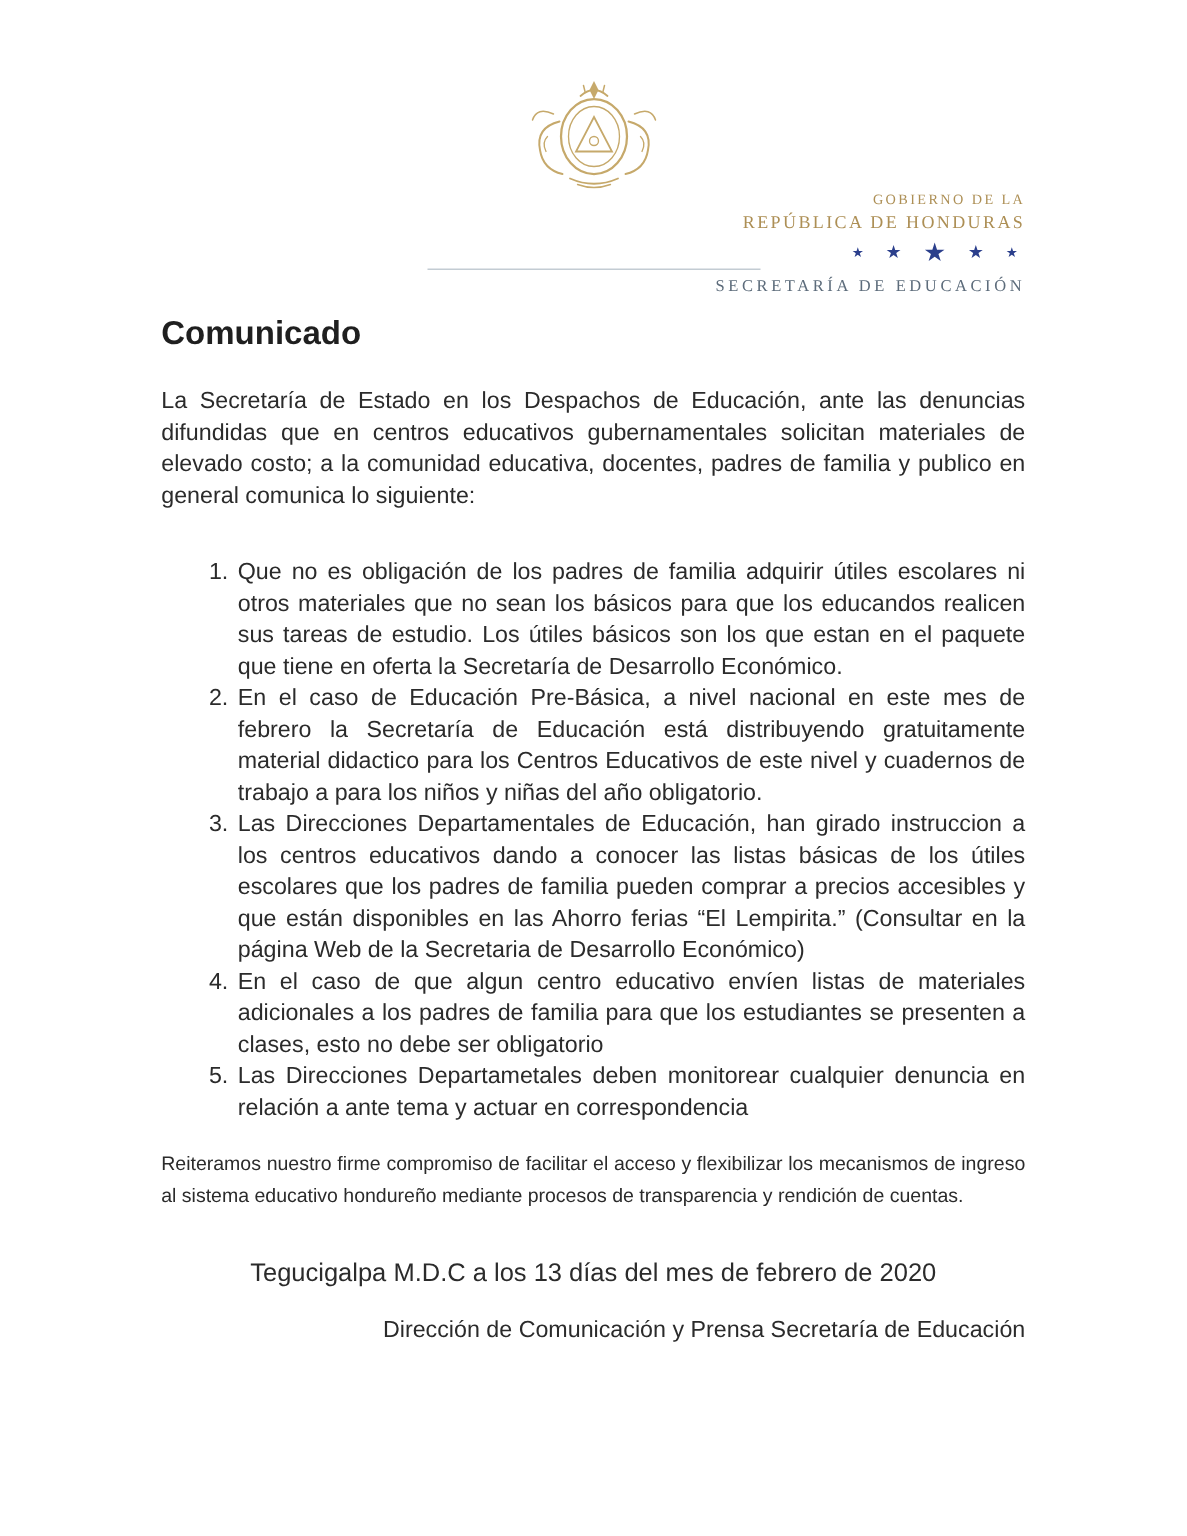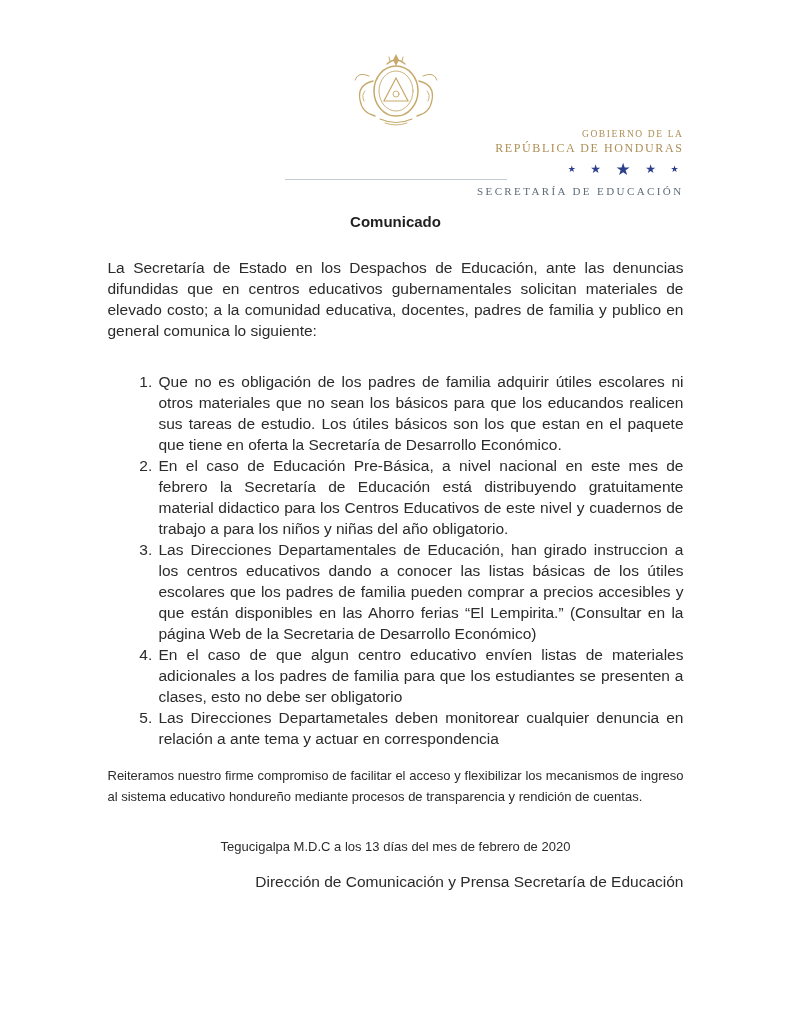--- a/index.html
+++ b/index.html
@@ -56,22 +56,21 @@
   .secretariat {
     font-family: "Liberation Serif", serif;
     font-size: 11px;
     letter-spacing: 2.4px;
     color: #5d6c7b;
     margin-top: 5px;
   }
   
   .doc-title {
     margin-top: 15px;
-    text-align: center;
-    font-size: 15px;
+    font-size: 22px;
     font-weight: bold;
     color: #1f1f1f;
     line-height: 20px;
   }
   .intro {
     margin-top: 25px;
     font-size: 15.5px;
     line-height: 21px;
     text-align: justify;
   }
@@ -87,21 +86,21 @@
   }
   .closing {
     margin-top: 16px;
     font-size: 13px;
     line-height: 21px;
     text-align: justify;
   }
   .date-line {
     margin-top: 32px;
     text-align: center;
-    font-size: 13px;
+    font-size: 17px;
   }
   .signature-line {
     margin-top: 19px;
     text-align: right;
     font-size: 15.5px;
   }
 </style>
 </head>
 <body>
 

